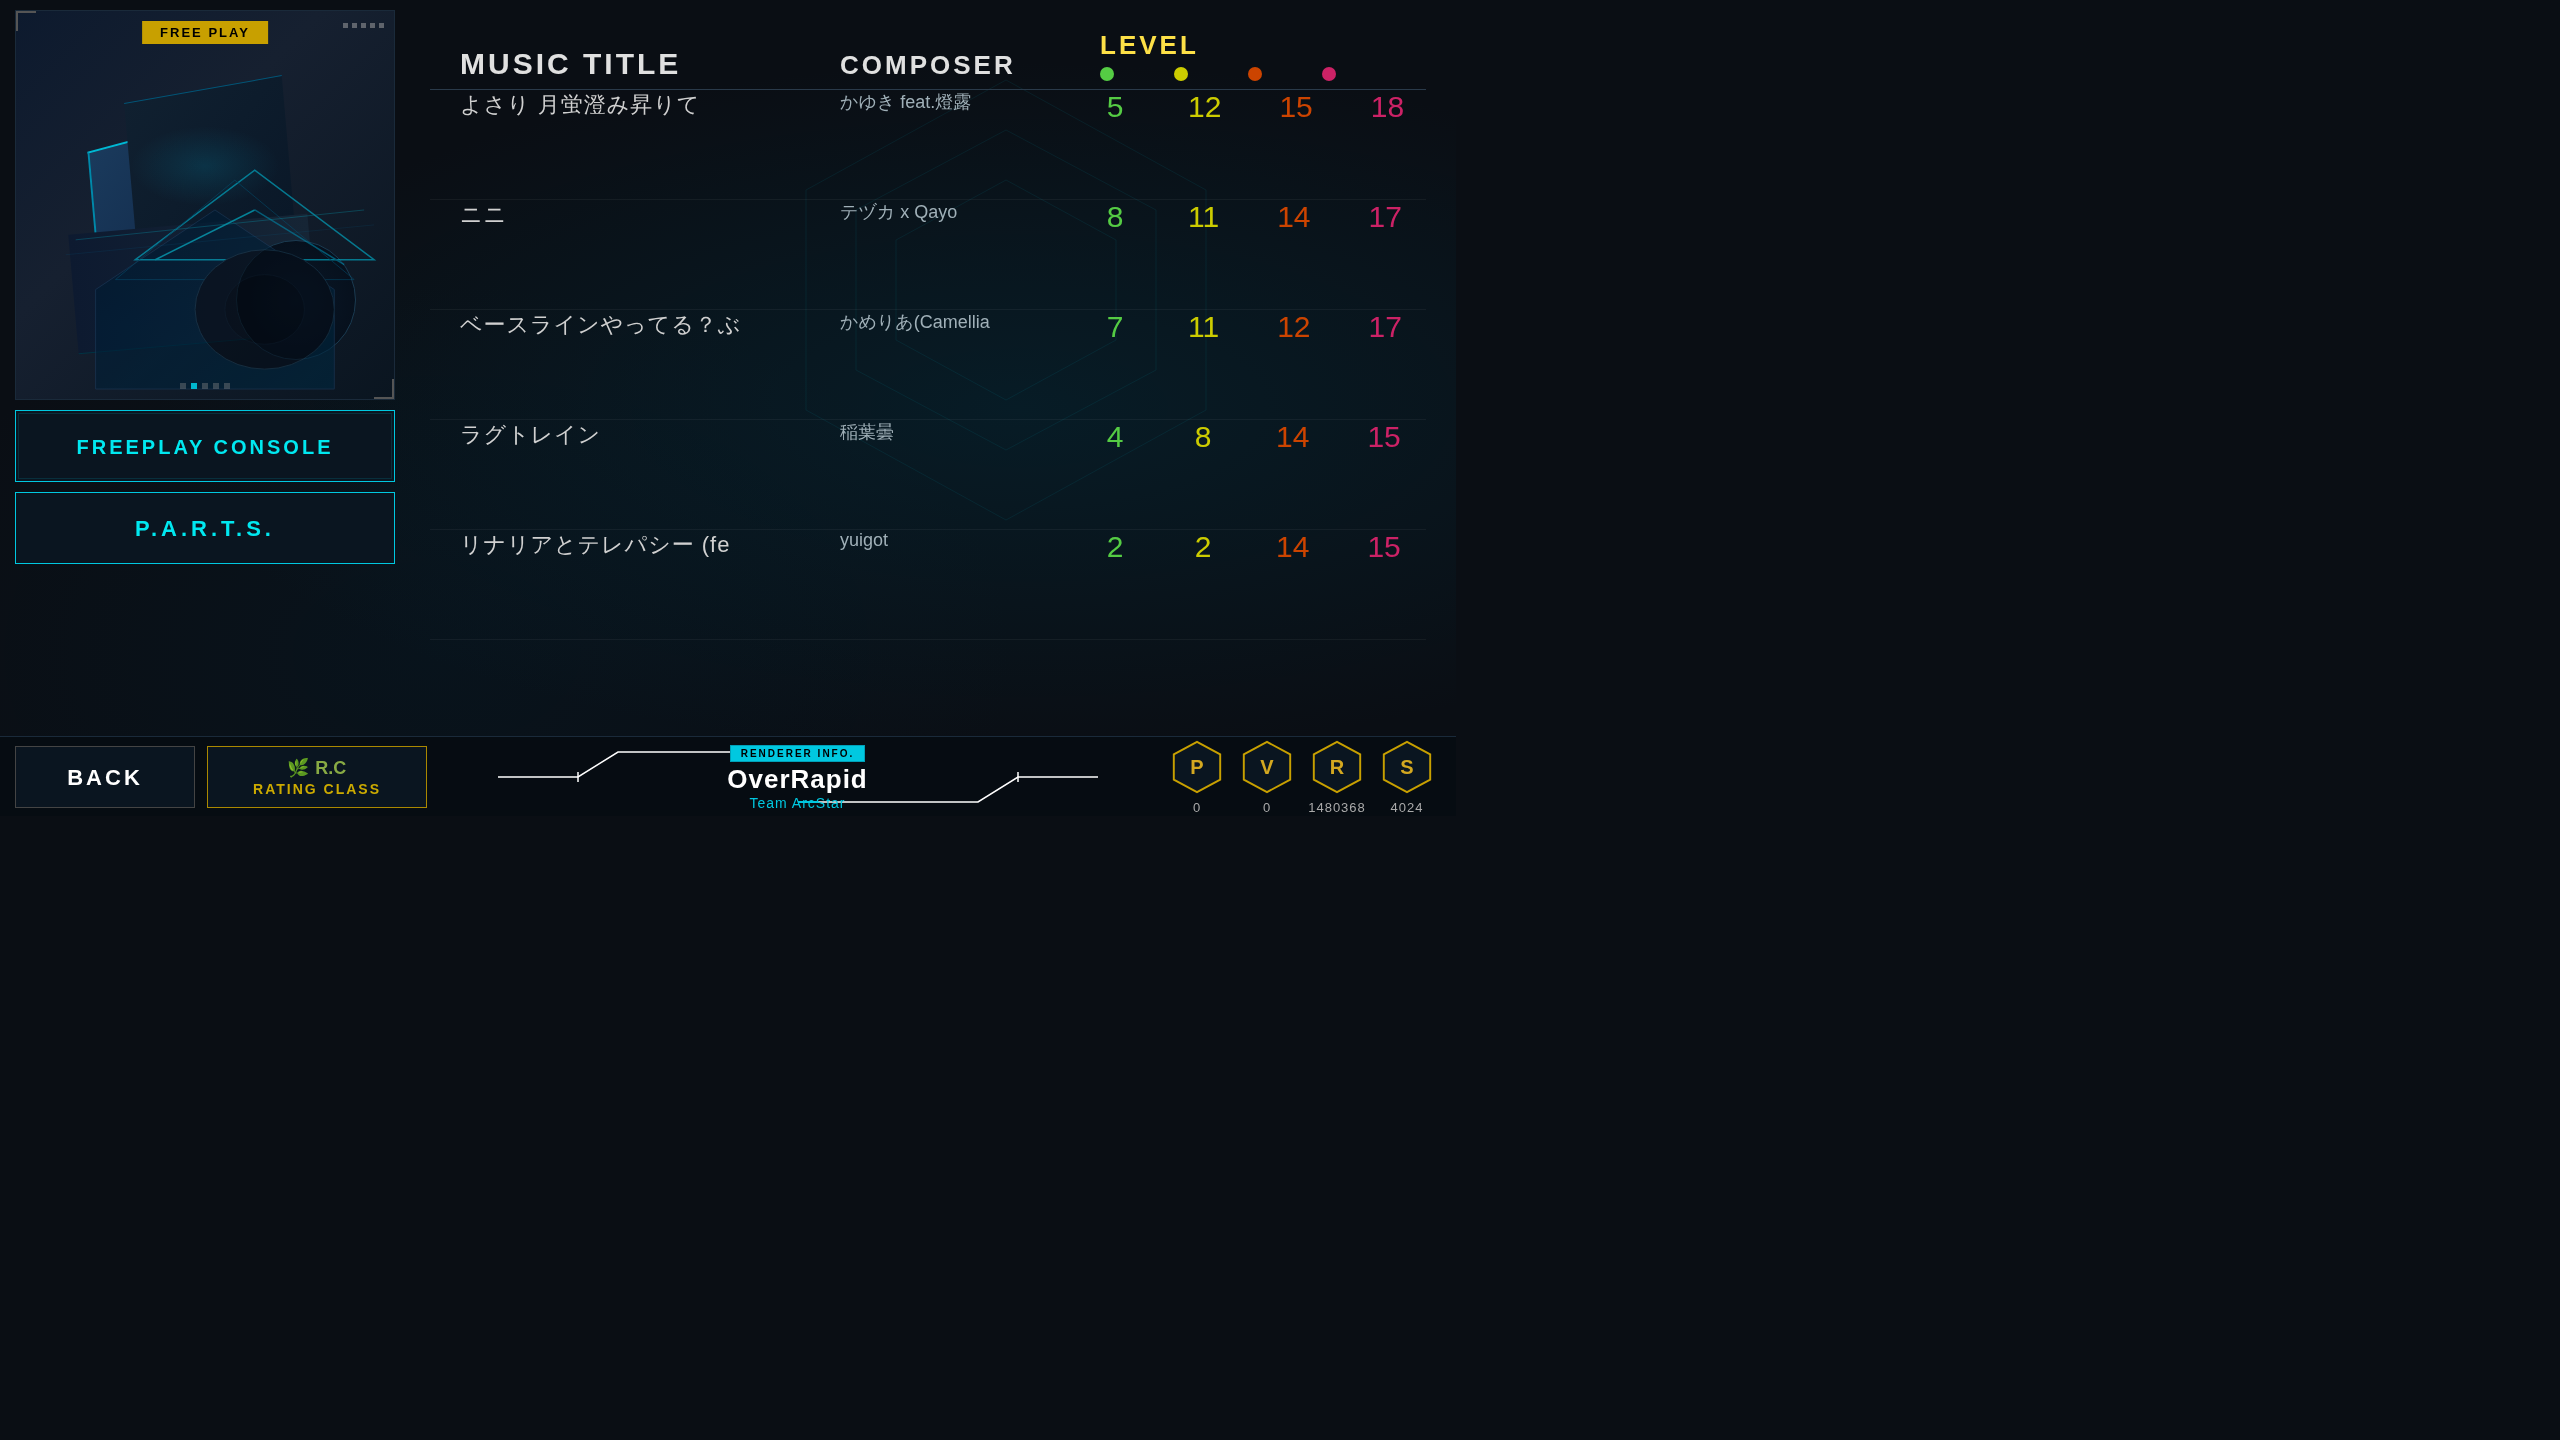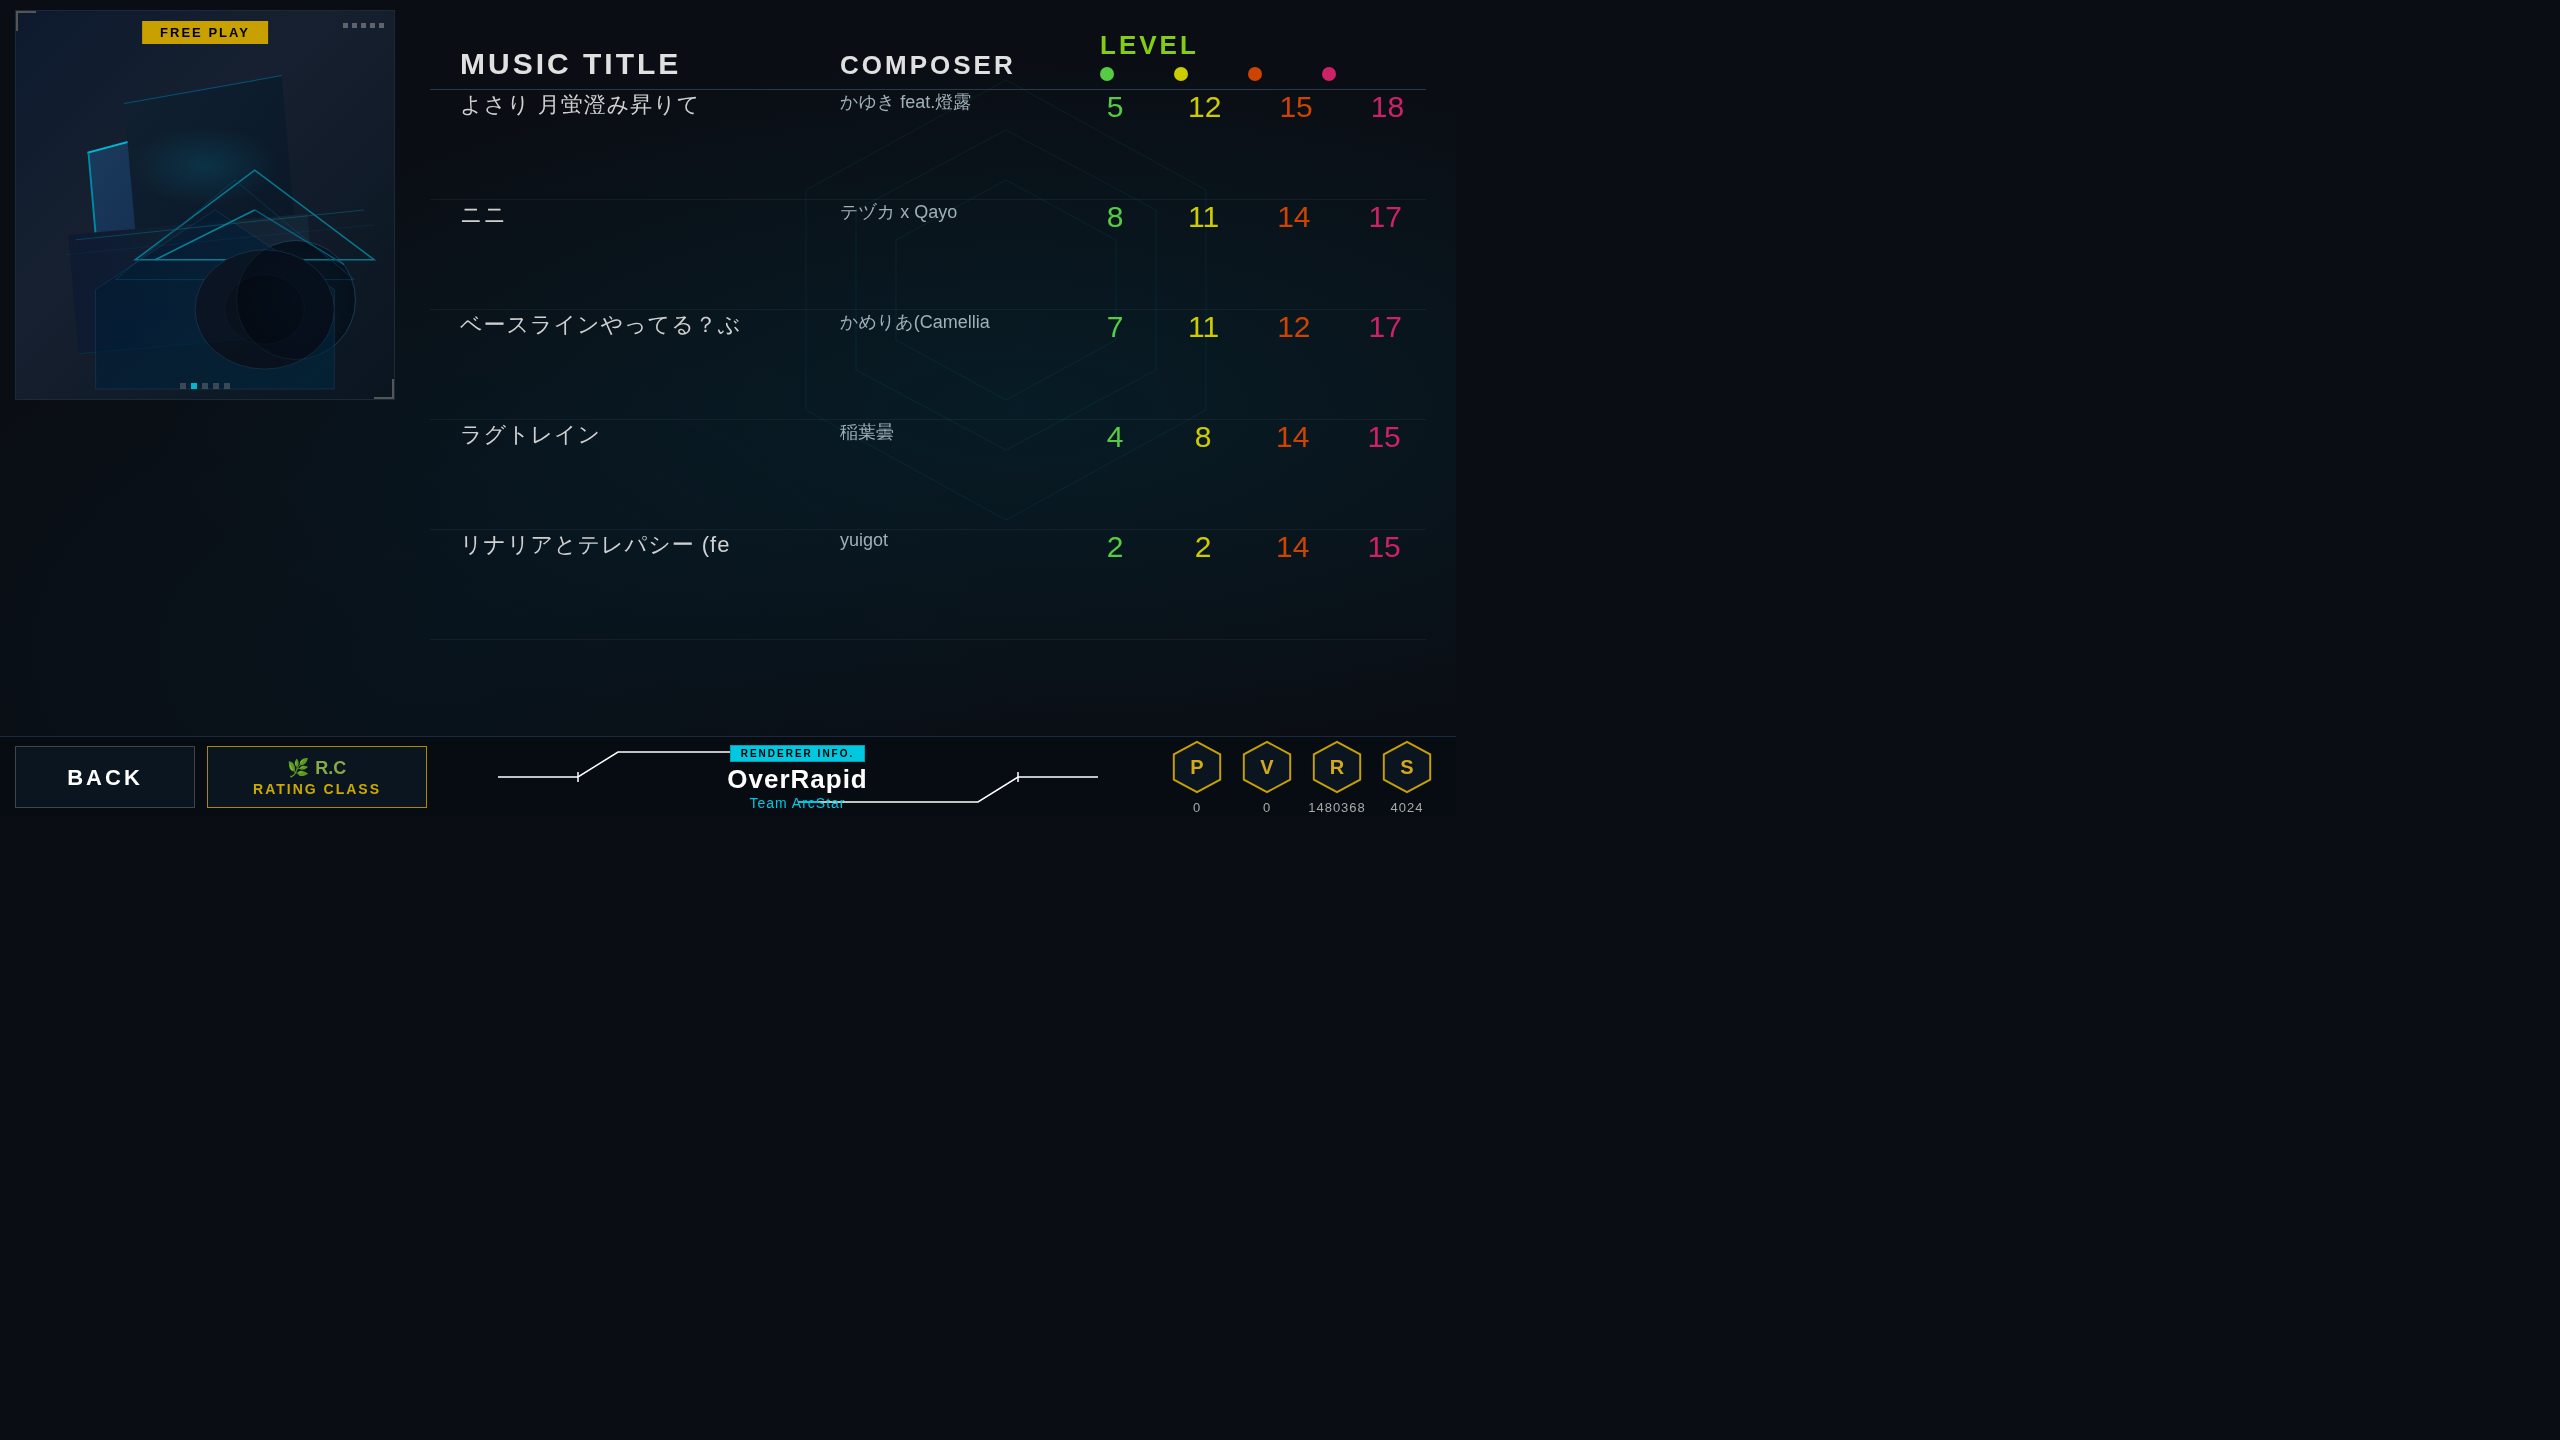--- a/index.html
+++ b/index.html
@@ -248,21 +248,21 @@
       font-weight: 900;
       letter-spacing: 3px;
       color: #e0e0e0;
     }
 
     .col-level {
       flex: 1;
       font-size: 26px;
       font-weight: 900;
       letter-spacing: 3px;
-      color: #84cc16;
+      color: #fde047;
     }
 
     .level-indicators {
       display: flex;
       gap: 60px;
       margin-top: 6px;
     }
 
     .level-dot {
       width: 14px;
@@ -536,20 +536,24 @@
       <span></span>
         <span class="dot-active"></span>
         <span></span>
         <span></span>
         <span></span>
     </div>
     <div class="corner-tl"></div>
     <div class="corner-br"></div>
   </div>
 
+  <div class="left-buttons">
+    <div class="console-btn">FREEPLAY CONSOLE</div>
+    <div class="parts-btn">P.A.R.T.S.</div>
+  </div>
 </div>
 
 <div class="right-panel">
   <div class="table-header">
     <div class="col-title">MUSIC TITLE</div>
     <div class="col-composer">COMPOSER</div>
     <div class="col-level">
       <div>LEVEL</div>
       <div class="level-indicators">
         <div class="level-dot" style="background:#55cc44"></div>

